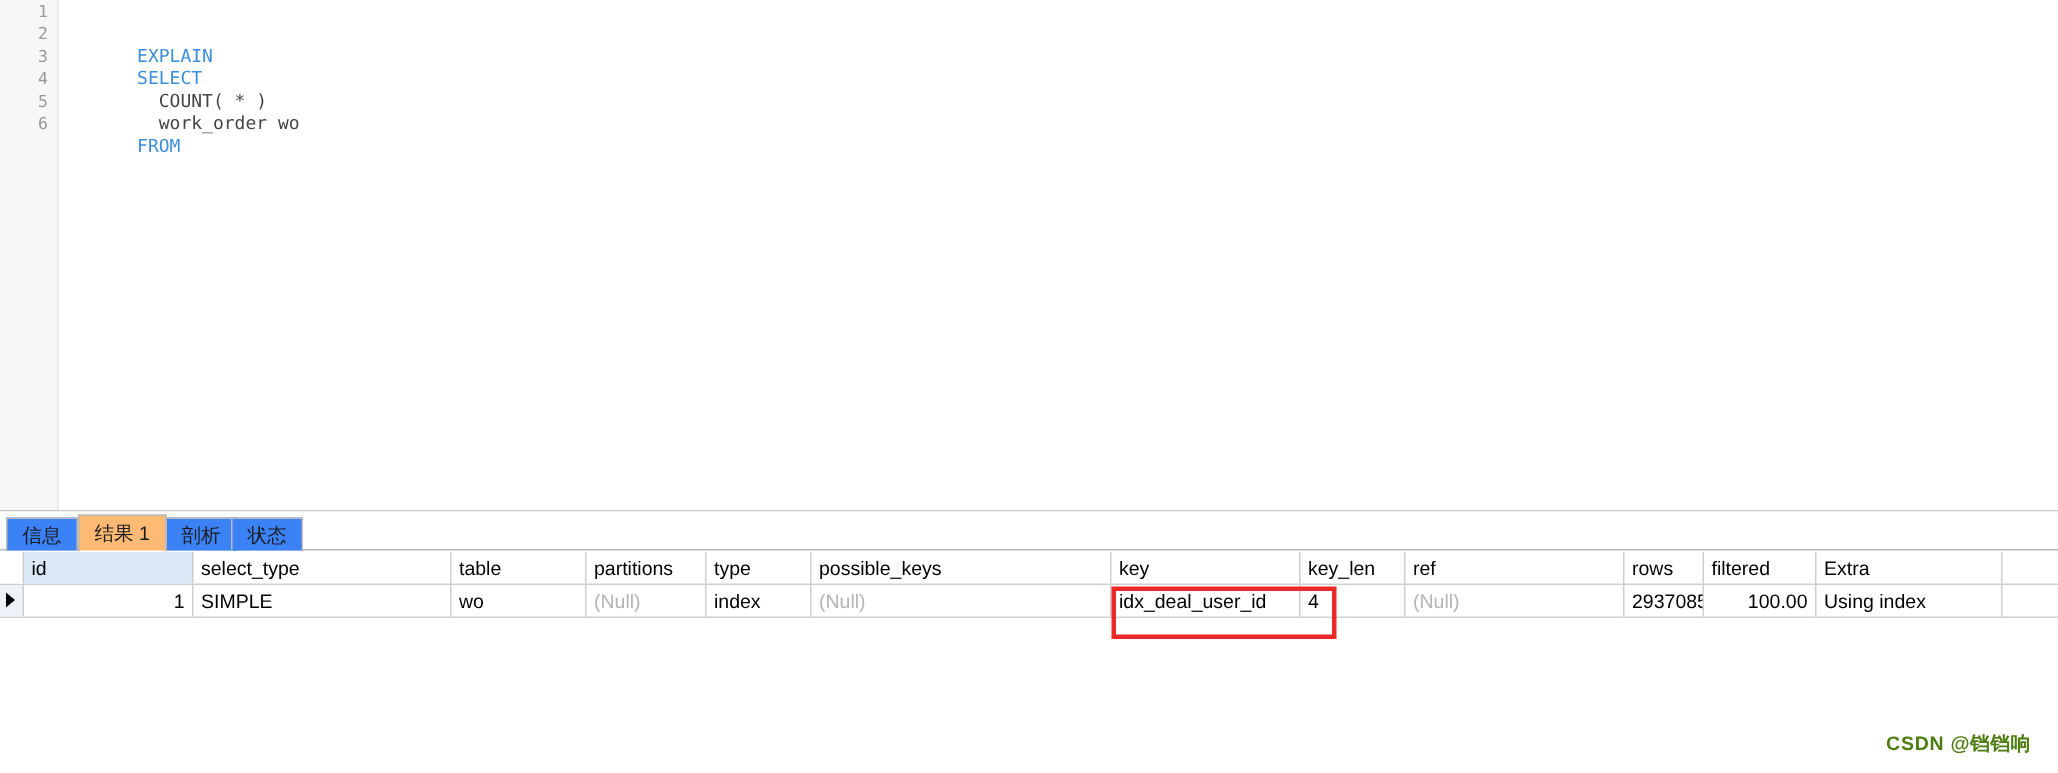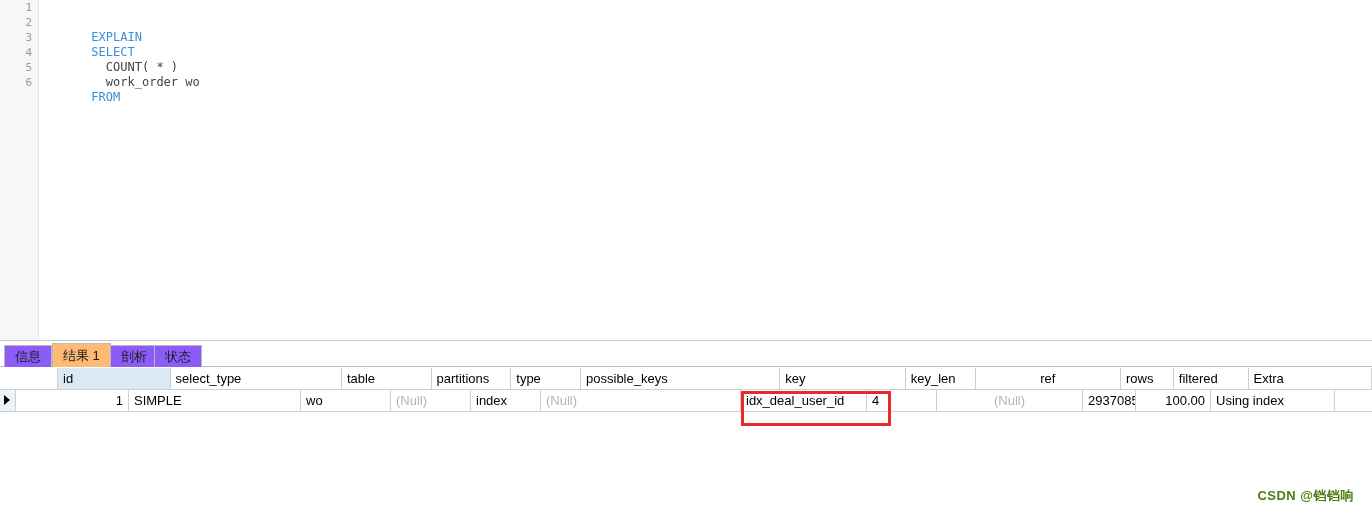--- a/index.html
+++ b/index.html
@@ -87,21 +87,21 @@
     box-sizing: border-box;
     background: #ffffff;
   }
   .tab {
     position: absolute;
     top: 2px;
     height: 22px;
     line-height: 21px;
     padding: 0 10px;
     box-sizing: border-box;
-    background: #8b5cf6;
+    background: #3b82f6;
     border: 1px solid #b9b9b9;
     border-bottom: none;
     font-size: 13px;
     color: #1a1a1a;
     cursor: default;
     white-space: nowrap;
   }
   .tab.active {
     top: 0;
     height: 25px;
@@ -120,21 +120,20 @@
     width: 1372px;
   }
   .grid-row {
     display: flex;
     height: 22px;
     box-sizing: border-box;
   }
   #header-row {
     border-bottom: 1px solid #cfcfcf;
     background: #ffffff;
-    padding-left: 42px;
   }
   #data-row {
     border-bottom: 1px solid #cfcfcf;
     background: #ffffff;
   }
   .cell {
     box-sizing: border-box;
     border-right: 1px solid #cfcfcf;
     padding: 0 5px;
     line-height: 21px;
@@ -162,21 +161,21 @@
     border-bottom: 5px solid transparent;
   }
   .col-id      { width: 113px; }
   .col-stype   { width: 172px; }
   .col-table   { width: 90px; }
   .col-part    { width: 80px; }
   .col-type    { width: 70px; }
   .col-pkeys   { width: 200px; }
   .col-key     { width: 126px; }
   .col-klen    { width: 70px; }
-  .col-ref     { width: 146px; text-align: center; }
+  .col-ref     { width: 146px; }
   .col-rows    { width: 53px; }
   .col-filt    { width: 75px; }
   .col-extra   { width: 124px; border-right: 1px solid #cfcfcf; }
 
   #header-row .col-id { background: #dbe8f5; }
   .num { text-align: right; }
   .null { color: #b4b4b4; }
 
   
   #highlight-box {

